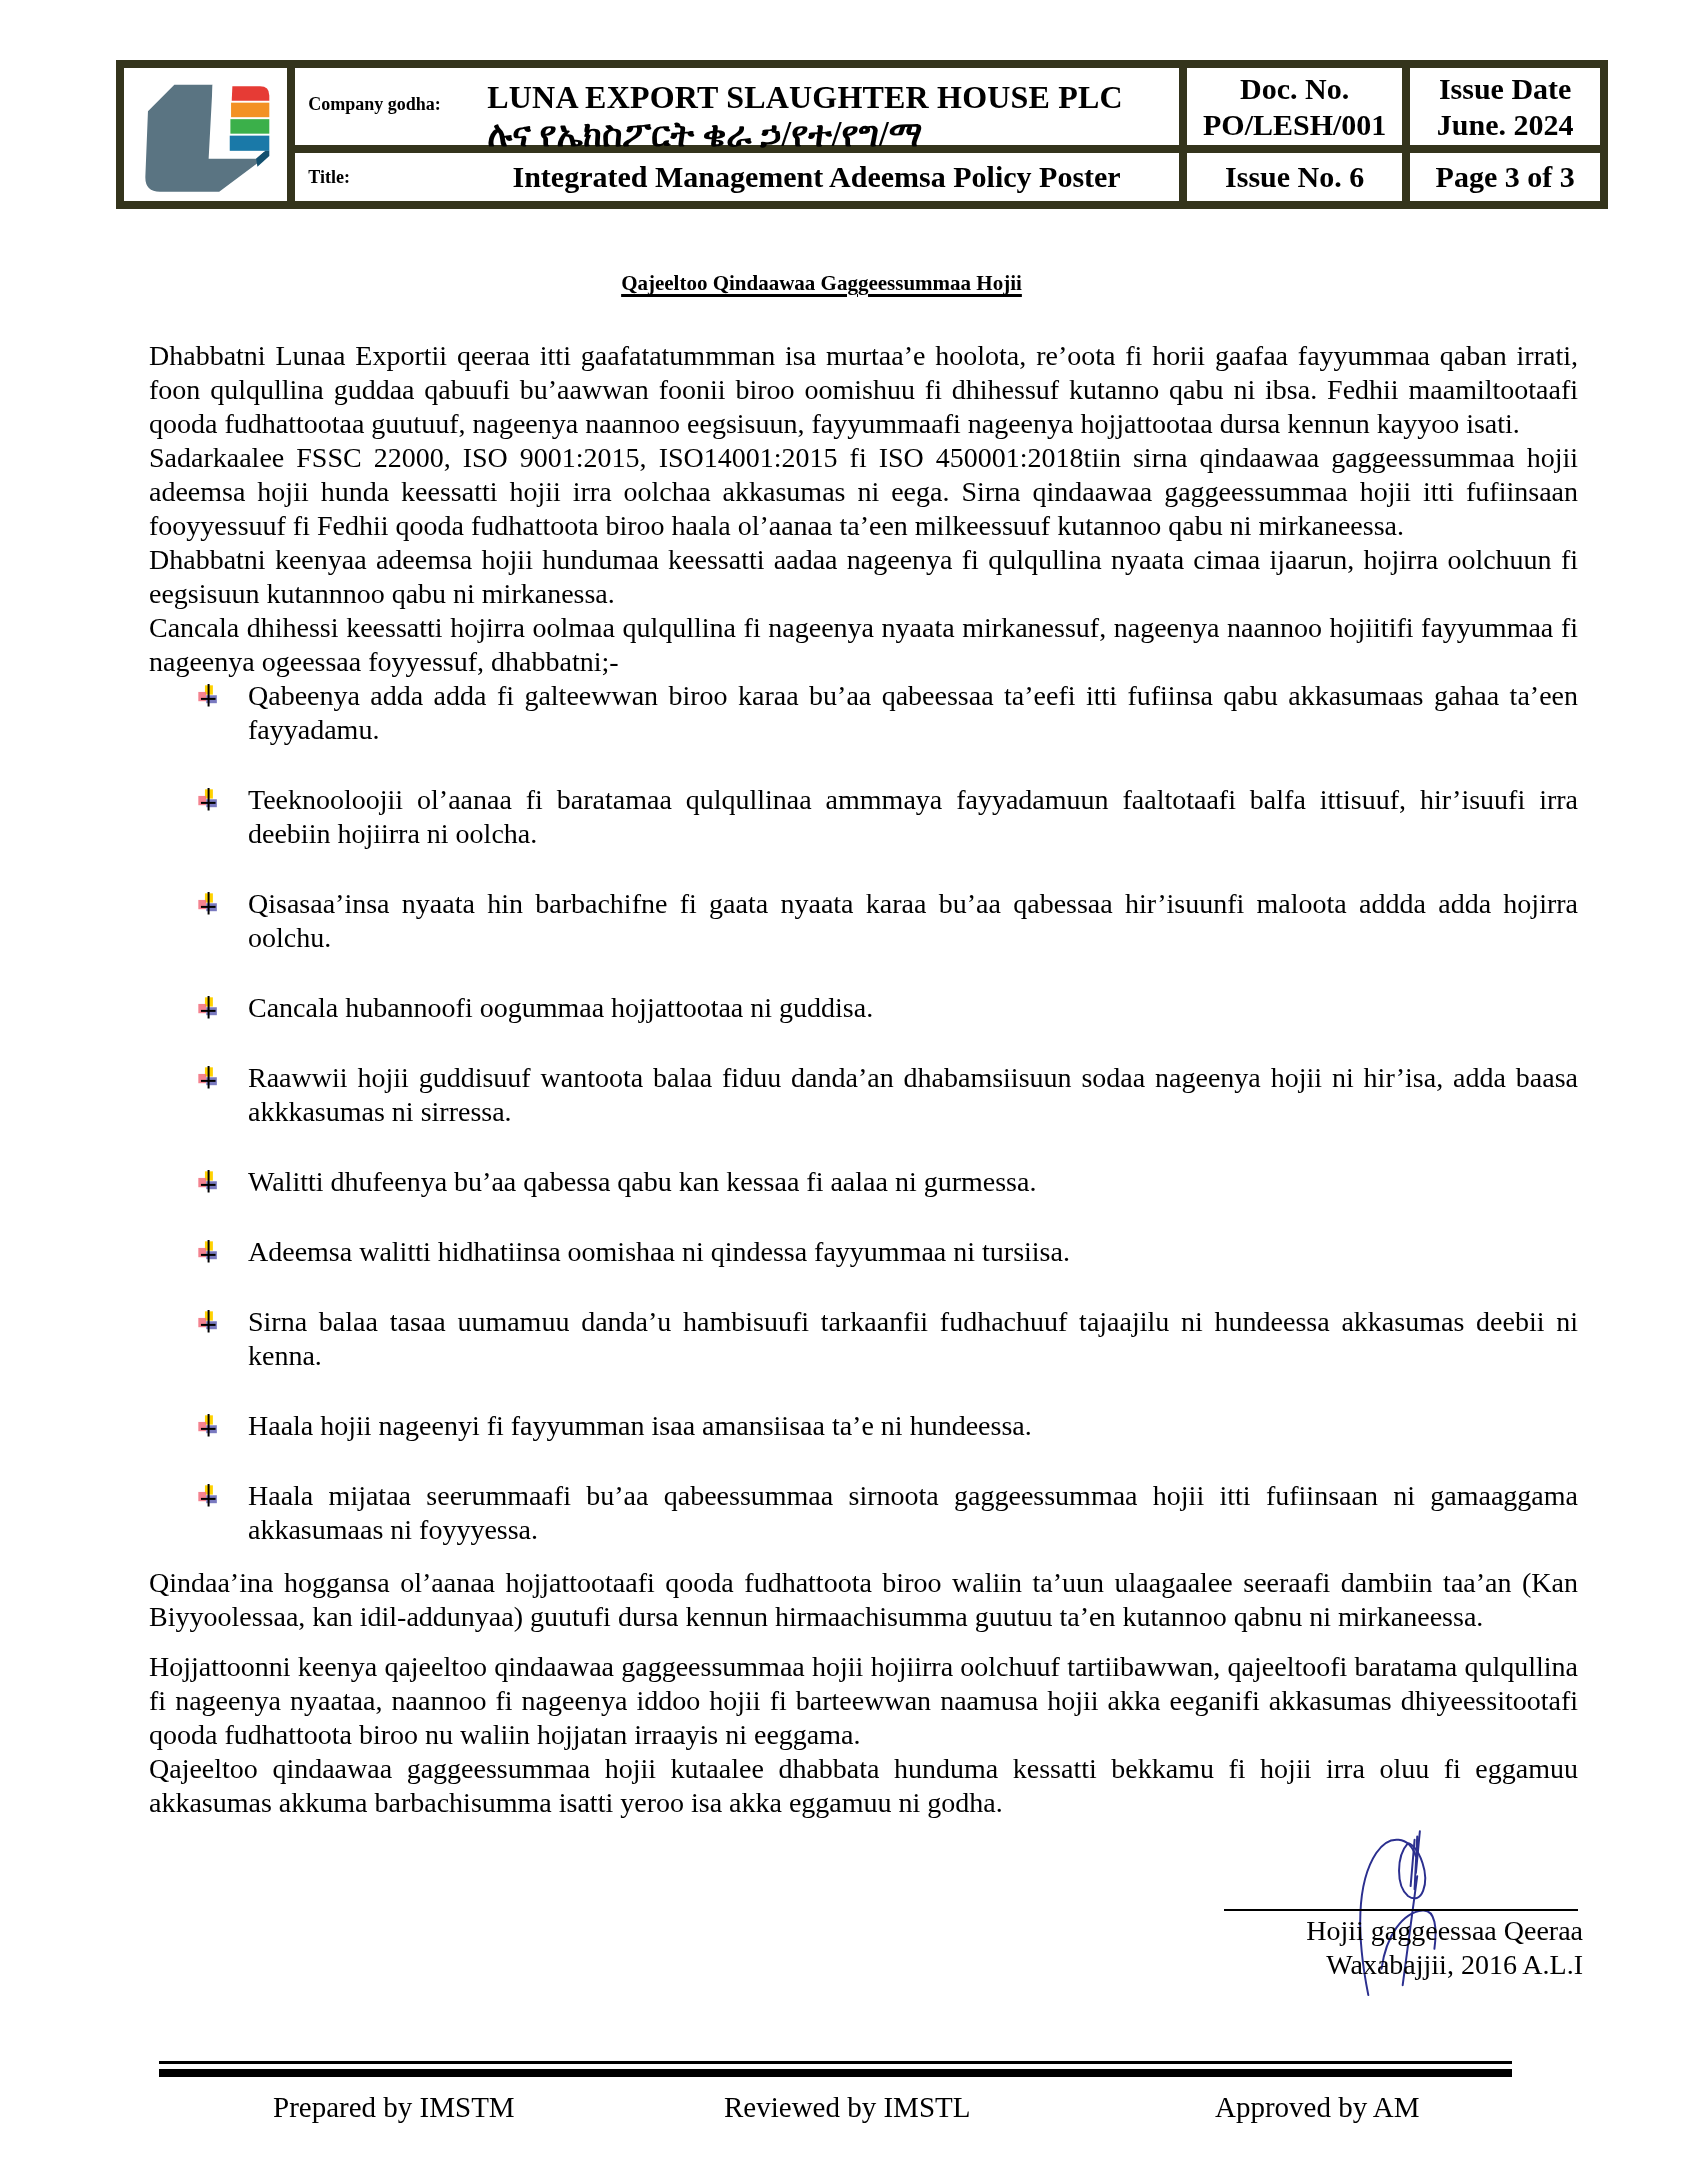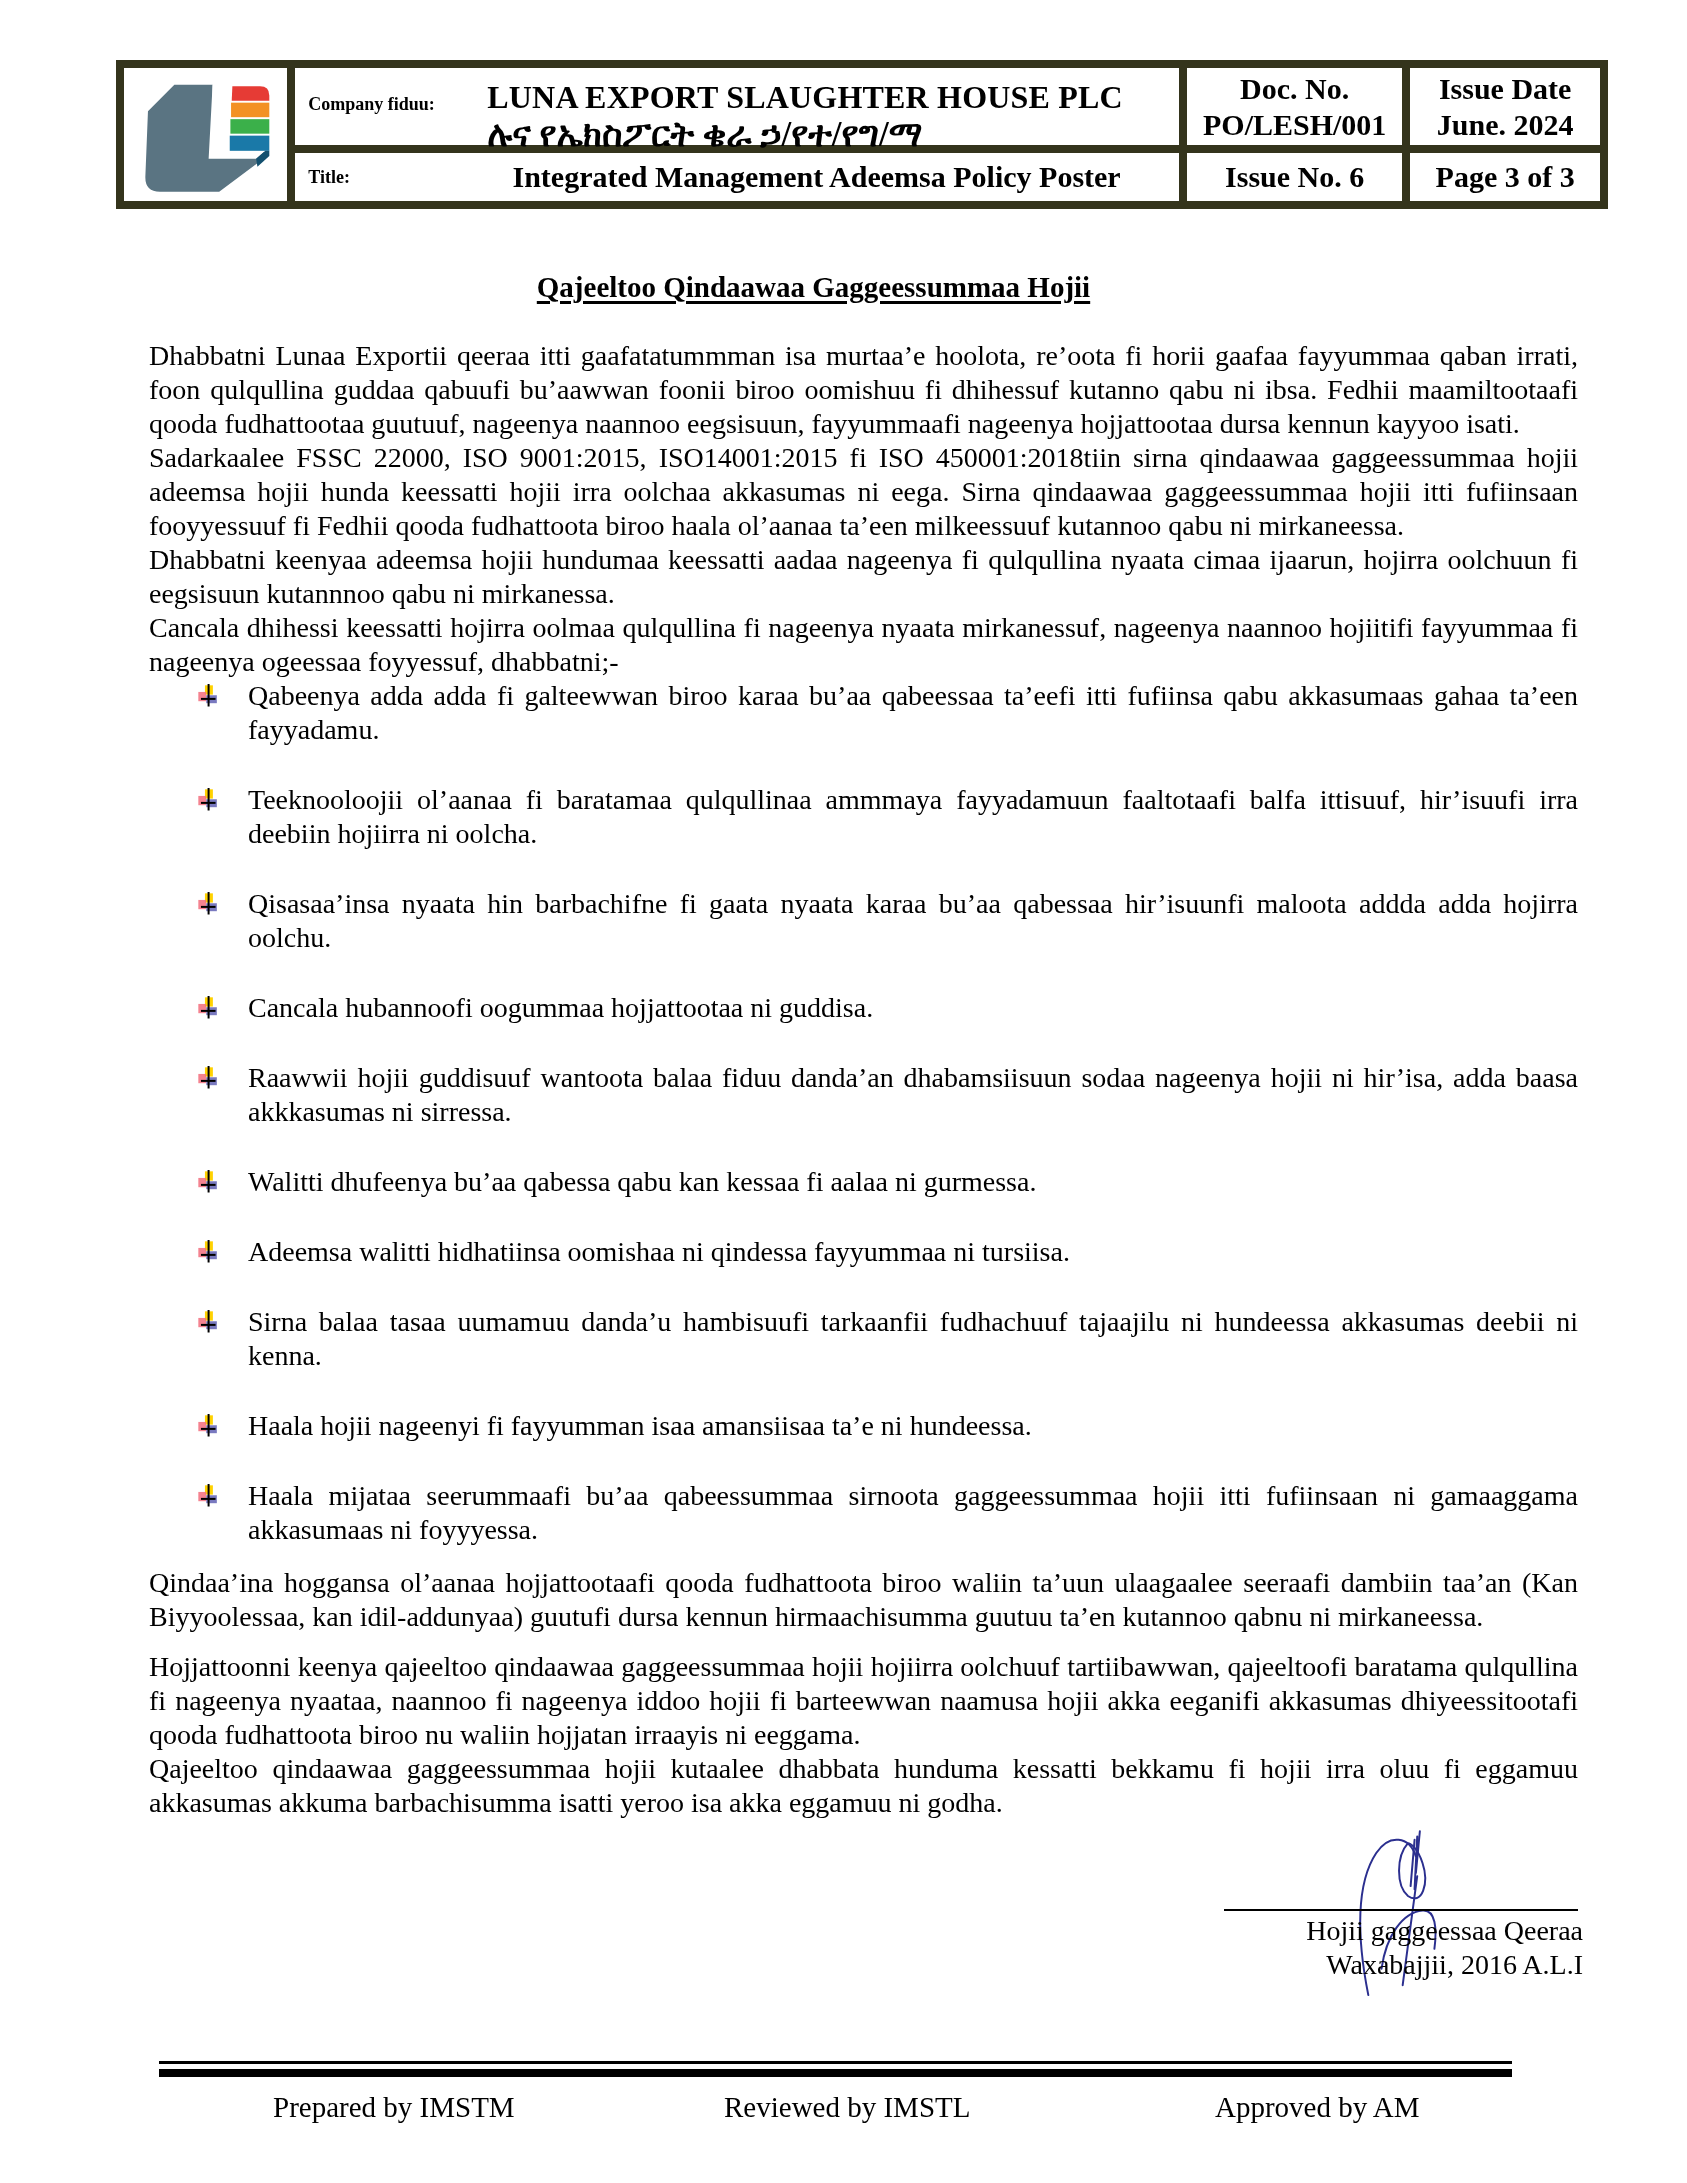--- a/index.html
+++ b/index.html
@@ -86,24 +86,24 @@
       font-weight: bold;
       font-size: 30px;
       line-height: 36px;
       white-space: nowrap;
     }
 
     
     .policy-heading {
       position: absolute;
       top: 271px;
-      left: 0;
+      left: 8px;
       width: 1627px;
       text-align: center;
-      font-size: 29px;
+      font-size: 21px;
       font-weight: bold;
       text-decoration: underline;
       text-decoration-thickness: 2.6px;
       text-underline-offset: 4px;
     }
     .content {
       position: absolute;
       left: 149px;
       top: 339px;
       width: 1429px;
@@ -210,21 +210,21 @@
 
         <path d="M140 20 L182 20 Q196 20 196 34 L196 42 L139 42 Z" fill="#e63b35"></path>
         <rect x="138" y="45" width="58" height="22" fill="#f39125"></rect>
         <rect x="137" y="70" width="59" height="22" fill="#3bb04a"></rect>
         <rect x="136" y="95" width="60" height="23" fill="#1a79a8"></rect>
         <path d="M190 118 L196 118 L196 126 L178 142 L176 130 Z" fill="#13506f"></path>
       </svg>
     </td>
     <td class="company-cell">
       <div class="company-inner">
-        <span class="field-label">Company fiduu:</span>
+        <span class="field-label">Company godha:</span>
         <div class="company-names">
           <div class="company-en">LUNA EXPORT SLAUGHTER HOUSE PLC</div>
           <div class="company-am">ሉና የኤክስፖርት ቄራ ኃ/የተ/የግ/ማ</div>
         </div>
       </div>
     </td>
     <td class="doc-cell">
       <div class="hdr-bold">Doc. No.</div>
       <div class="hdr-bold">PO/LESH/001</div>
     </td>

